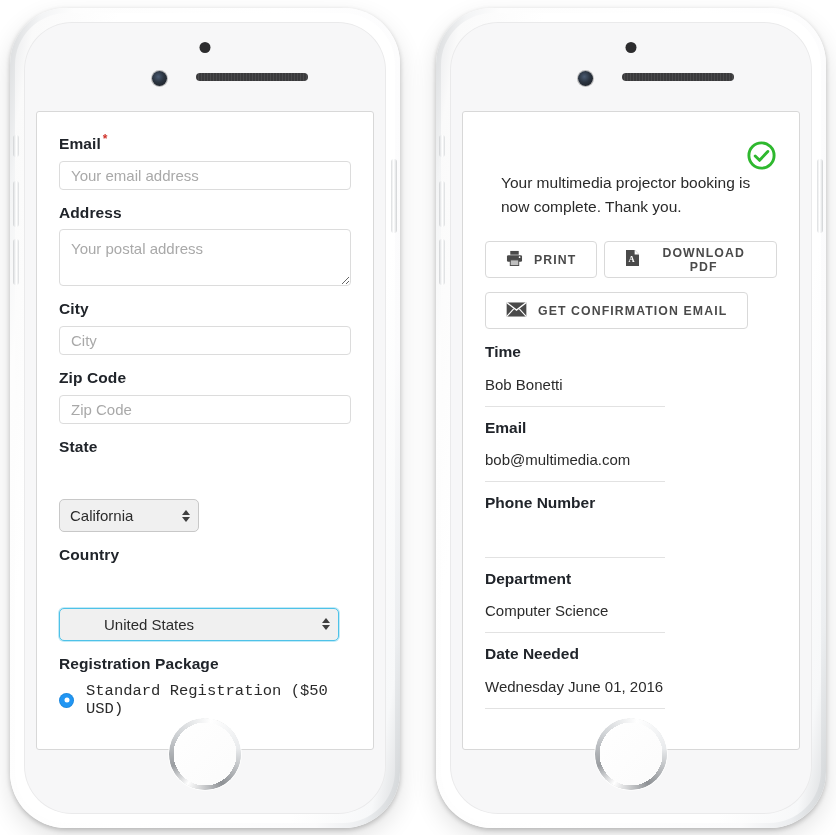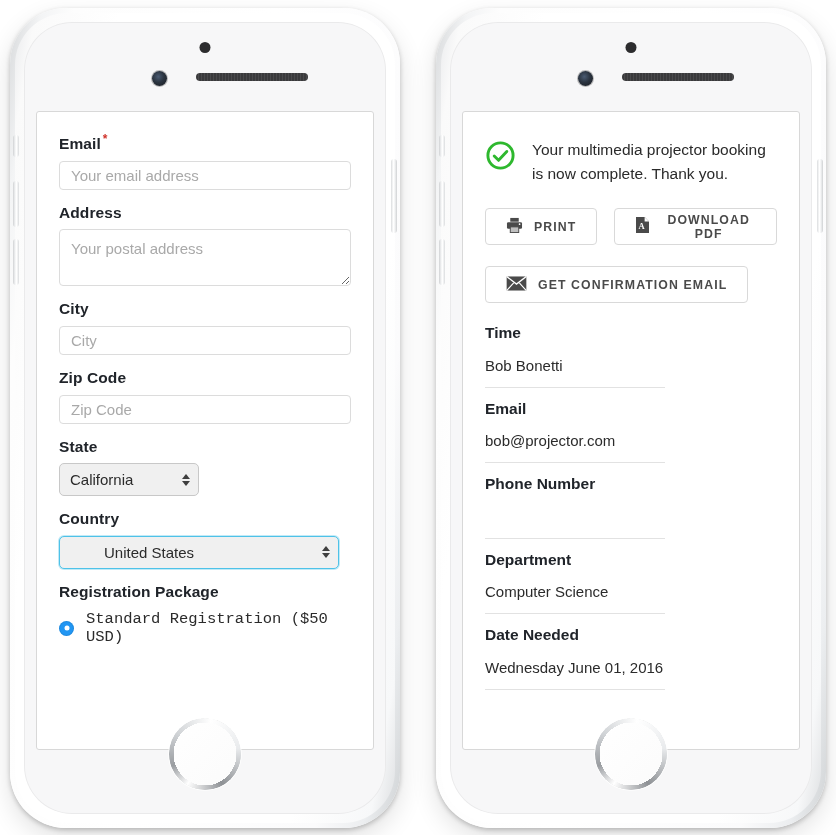--- a/index.html
+++ b/index.html
@@ -86,42 +86,43 @@
     font-family:"Liberation Sans","DejaVu Sans",sans-serif;outline:none;
   }
   .inp::placeholder{color:#a9a9a9;}
   textarea.inp{height:57px;padding-top:9px;resize:vertical;line-height:1.3;}
   .sel{
     display:inline-block;box-sizing:border-box;height:33px;
     border:1px solid #c8c8c8;border-radius:5px;
     background:#f0f0f0;color:#2b2b2b;font-size:15px;
     padding:0 26px 0 10px;line-height:31px;position:relative;
     font-family:"Liberation Sans","DejaVu Sans",sans-serif;
+    margin-top:36px;
   }
   .sel.w-state{width:140px;}
   .sel.w-country{width:280px;border:1px solid #4ec2e8;box-shadow:0 0 0 1px rgba(78,194,232,.35);padding-left:44px;}
   .sel .arrows{position:absolute;right:8px;top:50%;transform:translateY(-50%);
     display:flex;flex-direction:column;gap:2px;align-items:center;}
   .sel .arrows i{display:block;width:0;height:0;border-left:4px solid transparent;border-right:4px solid transparent;}
   .sel .arrows i.up{border-bottom:5px solid #3f3f3f;}
   .sel .arrows i.dn{border-top:5px solid #3f3f3f;}
 
   .radio-row{display:flex;align-items:center;margin-top:9px;}
   .radio{width:15px;height:15px;border-radius:50%;background:#2196f3;position:relative;flex:0 0 auto;
     box-shadow:inset 0 0 0 1px rgba(0,0,0,.08);}
   .radio:after{content:"";position:absolute;left:50%;top:50%;transform:translate(-50%,-50%);
     width:5px;height:5px;border-radius:50%;background:#ffffff;}
   .radio-label{margin-left:12px;font-size:15.5px;color:#2b2b2b;font-family:Liberation Mono, monospace;}
 
   
-  .conf-head{display:flex;align-items:flex-start;margin:6px 0 22px 0;}
+  .conf-head{display:flex;align-items:flex-end;margin:6px 0 22px 0;flex-direction:column;}
   .check-icon{flex:0 0 auto;width:31px;height:31px;margin-top:2px;}
   .conf-msg{margin-left:16px;font-size:15.5px;color:#2a2a2a;line-height:1.55;max-width:300px;}
 
-  .btn-row{display:flex;gap:17px;margin-bottom:21px;}
+  .btn-row{display:flex;gap:7px;margin-bottom:14px;}
   .abtn{
     display:inline-flex;align-items:center;justify-content:center;gap:11px;
     height:37px;padding:0 20px;box-sizing:border-box;
     border:1px solid #d9d9d9;border-radius:4px;background:#fff;
     font-size:12.3px;font-weight:bold;letter-spacing:1.1px;color:#4a4a4a;
     font-family:"Liberation Sans","DejaVu Sans",sans-serif;cursor:pointer;
   }
   .abtn svg{flex:0 0 auto;}
 
   .detail{margin-top:2px;}
@@ -284,21 +285,21 @@
                 <div class="detail">
 
                   <div class="drow">
                     <div class="dlabel">Time</div>
                     <div class="dvalue">Bob Bonetti</div>
                     <div class="dsep"></div>
                   </div>
 
                   <div class="drow">
                     <div class="dlabel">Email</div>
-                    <div class="dvalue">bob@projector.com</div>
+                    <div class="dvalue">bob@multimedia.com</div>
                     <div class="dsep"></div>
                   </div>
 
                   <div class="drow">
                     <div class="dlabel">Phone Number</div>
                     <div class="dvalue"></div>
                     <div class="dsep"></div>
                   </div>
 
                   <div class="drow">

